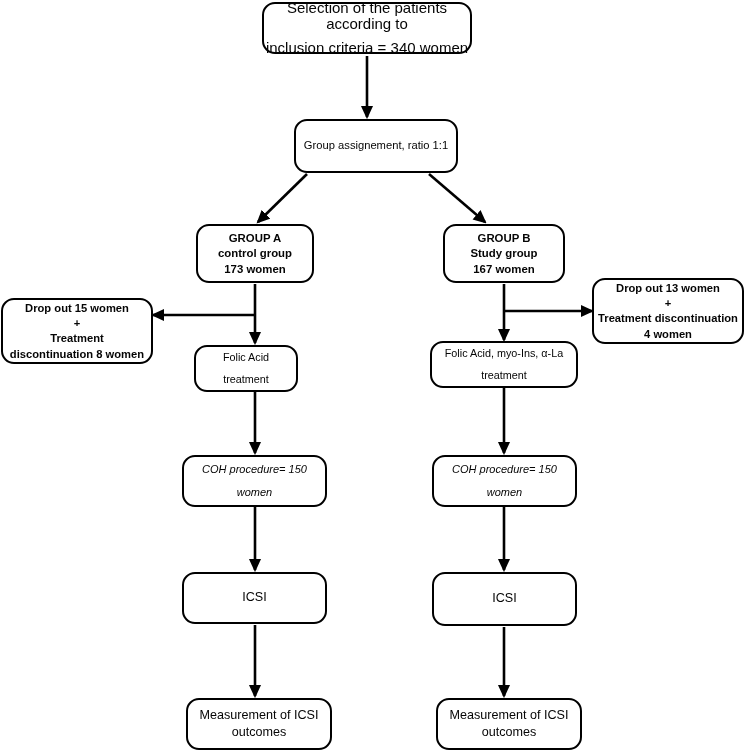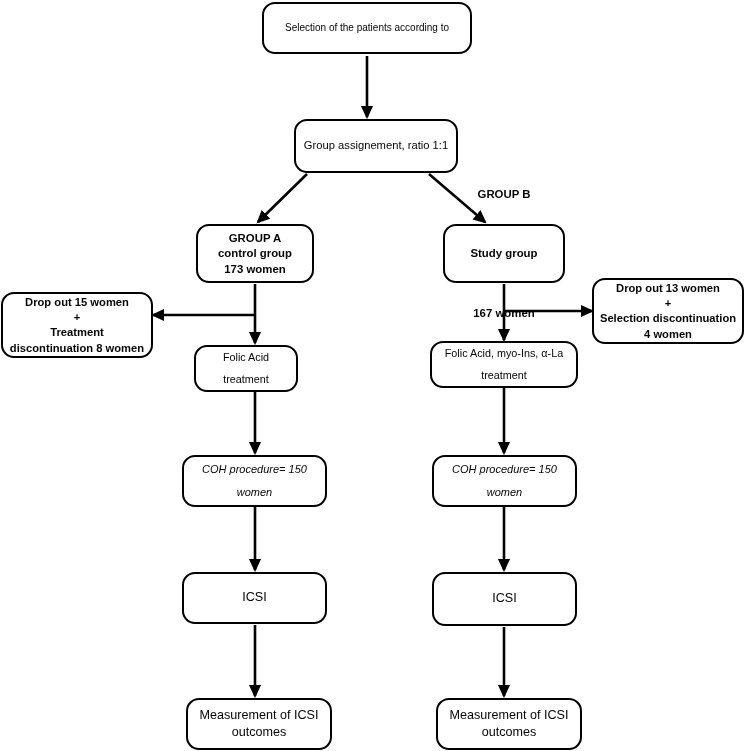--- a/index.html
+++ b/index.html
@@ -39,21 +39,21 @@
     text-align: center;
     color: #050505;
     z-index: 2;
   }
   .node .ln {
     display: block;
     width: 100%;
     line-height: 1.05;
   }
   
-  .n-selection { font-size: 10px; }
+  .n-selection { font-size: 15px; }
   .n-selection .ln { margin: 4.5px 0; }
 
   .n-assign { font-size: 11.2px; }
 
   .n-group { font-size: 11.4px; font-weight: bold; }
   .n-group .ln { margin: 0.7px 0; line-height: 1.25; }
 
   .n-drop { font-size: 11.2px; font-weight: bold; }
   .n-drop .ln { margin: 0.4px 0; line-height: 1.3; }
 
@@ -104,49 +104,50 @@
       <line x1="504" y1="507" x2="504" y2="570"></line>
 
       <line x1="255" y1="625" x2="255" y2="696"></line>
 
       <line x1="504" y1="627" x2="504" y2="696"></line>
     </g>
   </svg>
 
   <div class="node n-selection" style="left:262px; top:2px; width:210px; height:52px;">
     <span class="ln">Selection of the patients according to</span>
+    <span class="ln">inclusion criteria = 340 women</span>
   </div>
 
   <div class="node n-assign" style="left:294px; top:119px; width:164px; height:54px;">
     <span class="ln">Group assignement, ratio 1:1</span>
   </div>
 
   <div class="node n-group" style="left:196px; top:224px; width:118px; height:59px;">
     <span class="ln">GROUP A</span>
     <span class="ln">control group</span>
     <span class="ln">173 women</span>
   </div>
 
-  <div class="node n-group" style="left:443px; top:224px; width:122px; height:59px;gap:44px;">
+  <div class="node n-group" style="left:443px; top:224px; width:122px; height:59px;">
     <span class="ln">GROUP B</span>
     <span class="ln">Study group</span>
     <span class="ln">167 women</span>
   </div>
 
-  <div class="node n-drop" style="left:1px; top:292px; width:152px; height:66px;align-items:flex-end;">
+  <div class="node n-drop" style="left:1px; top:298px; width:152px; height:66px;align-items:flex-end;">
     <span class="ln">Drop out 15 women</span>
     <span class="ln">+</span>
     <span class="ln">Treatment</span>
     <span class="ln">discontinuation 8 women</span>
   </div>
 
   <div class="node n-drop" style="left:592px; top:278px; width:152px; height:66px;">
     <span class="ln">Drop out 13 women</span>
     <span class="ln">+</span>
-    <span class="ln">Selection discontinuation</span>
+    <span class="ln">Treatment discontinuation</span>
     <span class="ln">4 women</span>
   </div>
 
   <div class="node n-treat" style="left:194px; top:345px; width:104px; height:47px;">
     <span class="ln">Folic Acid</span>
     <span class="ln">treatment</span>
   </div>
 
   <div class="node n-treat" style="left:430px; top:341px; width:148px; height:47px;">
     <span class="ln">Folic Acid, myo-Ins, α-La</span>

